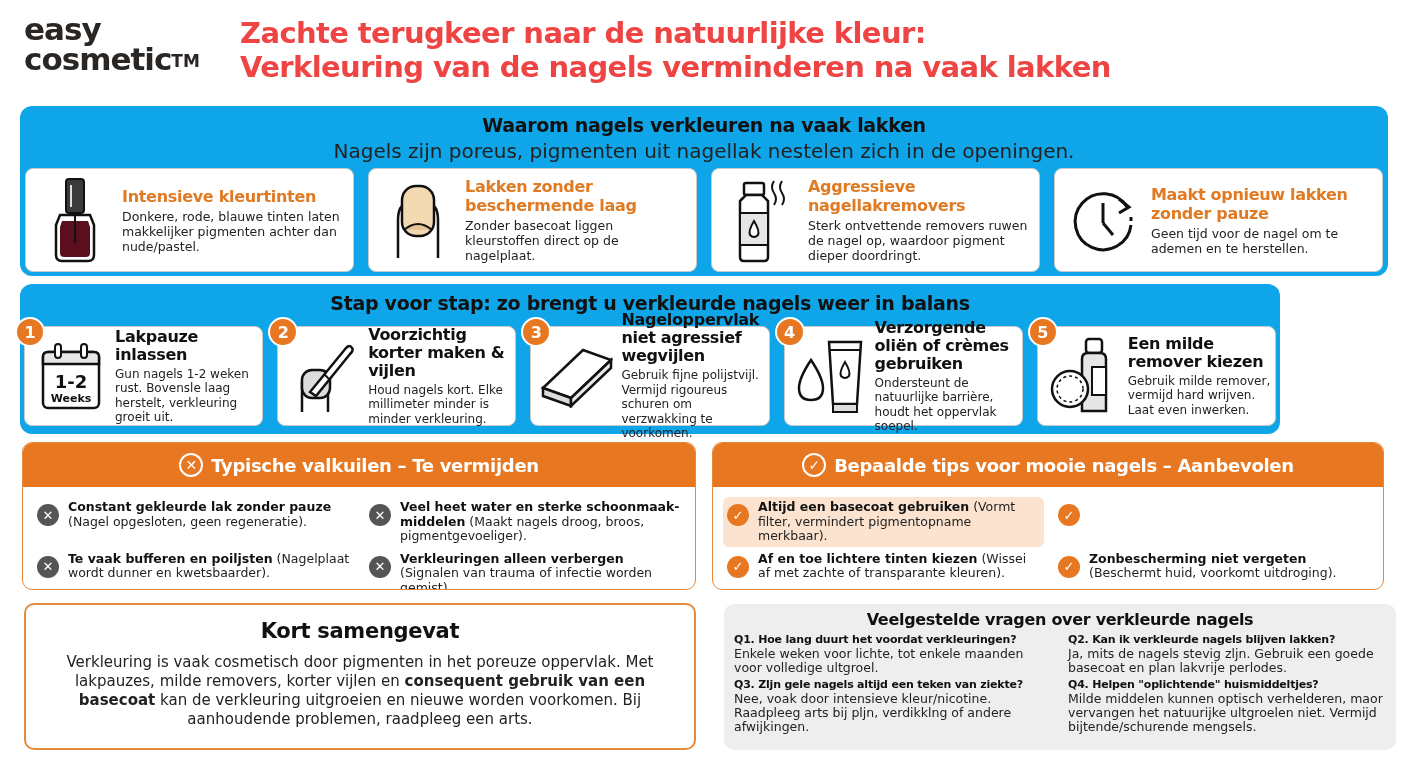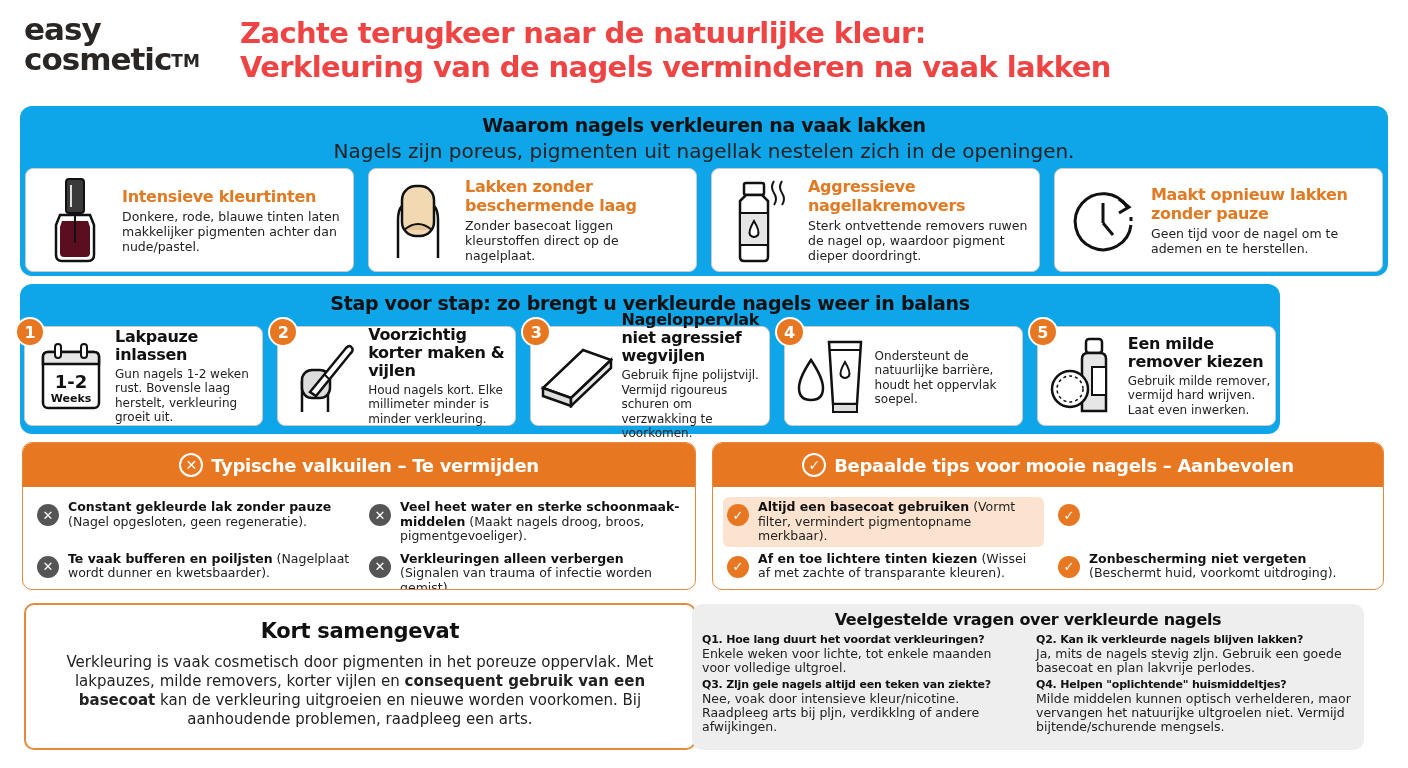--- a/index.html
+++ b/index.html
@@ -42,21 +42,21 @@
   .gitem.hl { background: #fbe3cf; }
   .badge-x { flex: 0 0 22px; width: 22px; height: 22px; border-radius: 50%; background: #555; color: #fff; font-size: 13px; font-weight: bold; display: flex; align-items: center; justify-content: center; margin-top: 4px; }
   .badge-ok { flex: 0 0 22px; width: 22px; height: 22px; border-radius: 50%; background: #e87722; color: #fff; font-size: 13px; font-weight: bold; display: flex; align-items: center; justify-content: center; margin-top: 4px; }
   .gtext { font-size: 12.5px; line-height: 14.5px; color: #222; }
   .gtext b { color: #111; }
 
   .summary-box { position: absolute; left: 24px; top: 603px; width: 672px; height: 147px; border: 2px solid #e58a3c; border-radius: 10px; background: #fff; text-align: center; padding-top: 14px; }
   .summary-title { font-weight: bold; font-size: 21px; color: #111; letter-spacing: -0.3px; }
   .summary-text { font-size: 15px; line-height: 19px; color: #222; margin-top: 10px; padding: 0 22px; }
 
-  .faq-box { position: absolute; left: 692px; top: 604px; width: 672px; height: 146px; background: #eeeeee; border-radius: 10px; padding: 6px 10px; }
+  .faq-box { position: absolute; left: 724px; top: 604px; width: 672px; height: 146px; background: #eeeeee; border-radius: 10px; padding: 6px 10px; }
   .faq-title { text-align: center; font-weight: bold; font-size: 16px; color: #111; letter-spacing: -0.3px; }
   .faq-grid { display: grid; grid-template-columns: 1fr 1fr; column-gap: 16px; row-gap: 3px; margin-top: 4px; }
   .faq-q { font-weight: bold; font-size: 11px; line-height: 14px; color: #111; letter-spacing: -0.2px; }
   .faq-a { font-size: 12.5px; line-height: 14px; color: #222; }
 </style>
 </head>
 <body>
 
 <div class="logo">
   <div>easy</div>
@@ -191,20 +191,21 @@
       <div class="ico">
         <svg width="72" height="76" viewBox="0 0 72 76">
           <path d="M16 22 Q4 40 4 50 Q4 62 16 62 Q28 62 28 50 Q28 40 16 22 Z" fill="#fff" stroke="#111" stroke-width="2.5"></path>
           <path d="M34 4 H66 L62 66 H38 Z" fill="#fff" stroke="#111" stroke-width="2.5"></path>
           <rect x="38" y="66" width="24" height="8" fill="#ddd" stroke="#111" stroke-width="2"></rect>
           <line x1="34" y1="12" x2="66" y2="12" stroke="#111" stroke-width="2"></line>
           <path d="M50 24 Q44 34 46 38 Q50 42 54 38 Q56 34 50 24 Z" fill="#fff" stroke="#111" stroke-width="2"></path>
         </svg>
       </div>
       <div class="txt">
+        <div class="step-title">Verzorgende oliën of crèmes gebruiken</div>
         <div class="step-desc">Ondersteunt de natuurlijke barrière, houdt het oppervlak soepel.</div>
       </div>
     </div>
     <div class="step-card">
       <div class="step-num">5</div>
       <div class="ico">
         <svg width="72" height="78" viewBox="0 0 72 78">
           <rect x="38" y="2" width="16" height="14" rx="3" fill="#fff" stroke="#111" stroke-width="2.5"></rect>
           <path d="M34 22 Q34 16 40 16 H52 Q58 16 58 22 V74 H34 Z" fill="#e6e6e6" stroke="#111" stroke-width="2.5"></path>
           <rect x="44" y="30" width="14" height="28" fill="#fff" stroke="#111" stroke-width="2"></rect>

